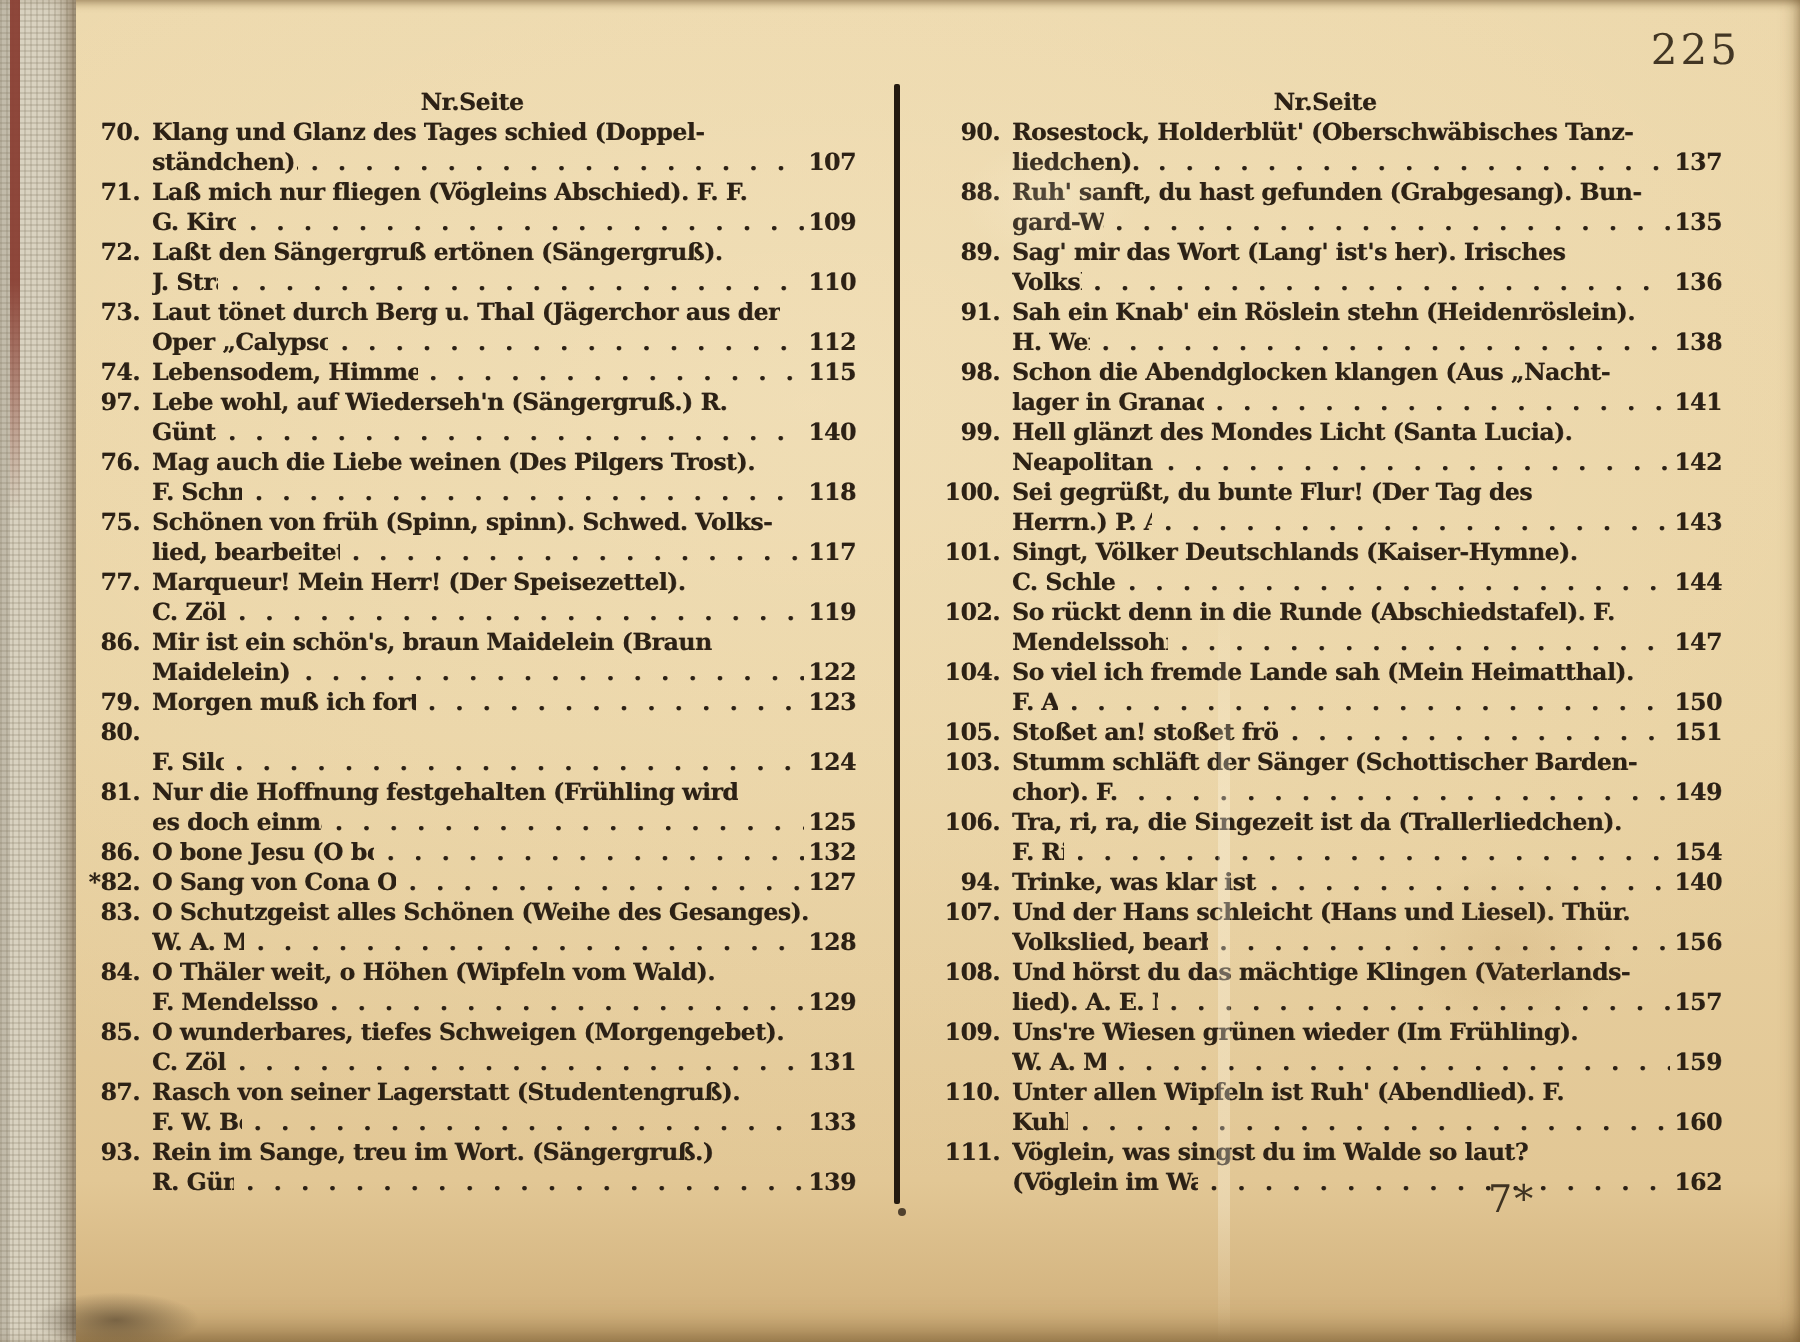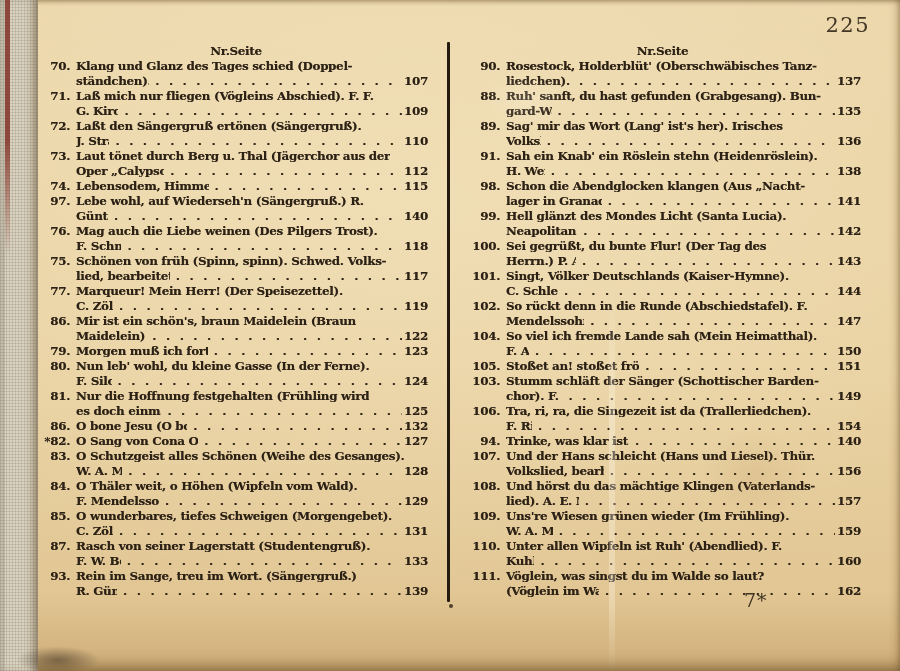--- a/index.html
+++ b/index.html
@@ -211,21 +211,20 @@
           <div class="line">
             <span class="num">79.</span>
             <span class="text">Morgen muß ich fort von hier (Lebewohl). F. Silcher</span>
             <span class="leader"></span>
             <span class="pageref">123</span>
           </div>
         </div>
         <div class="entry">
           <div class="line">
             <span class="num">80.</span>
-            <span class="text">Nun leb' wohl, du kleine Gasse (In der Ferne).</span>
           </div>
           <div class="line">
             <span class="num"></span>
             <span class="text">F. Silcher</span>
             <span class="leader"></span>
             <span class="pageref">124</span>
           </div>
         </div>
         <div class="entry">
           <div class="line">

